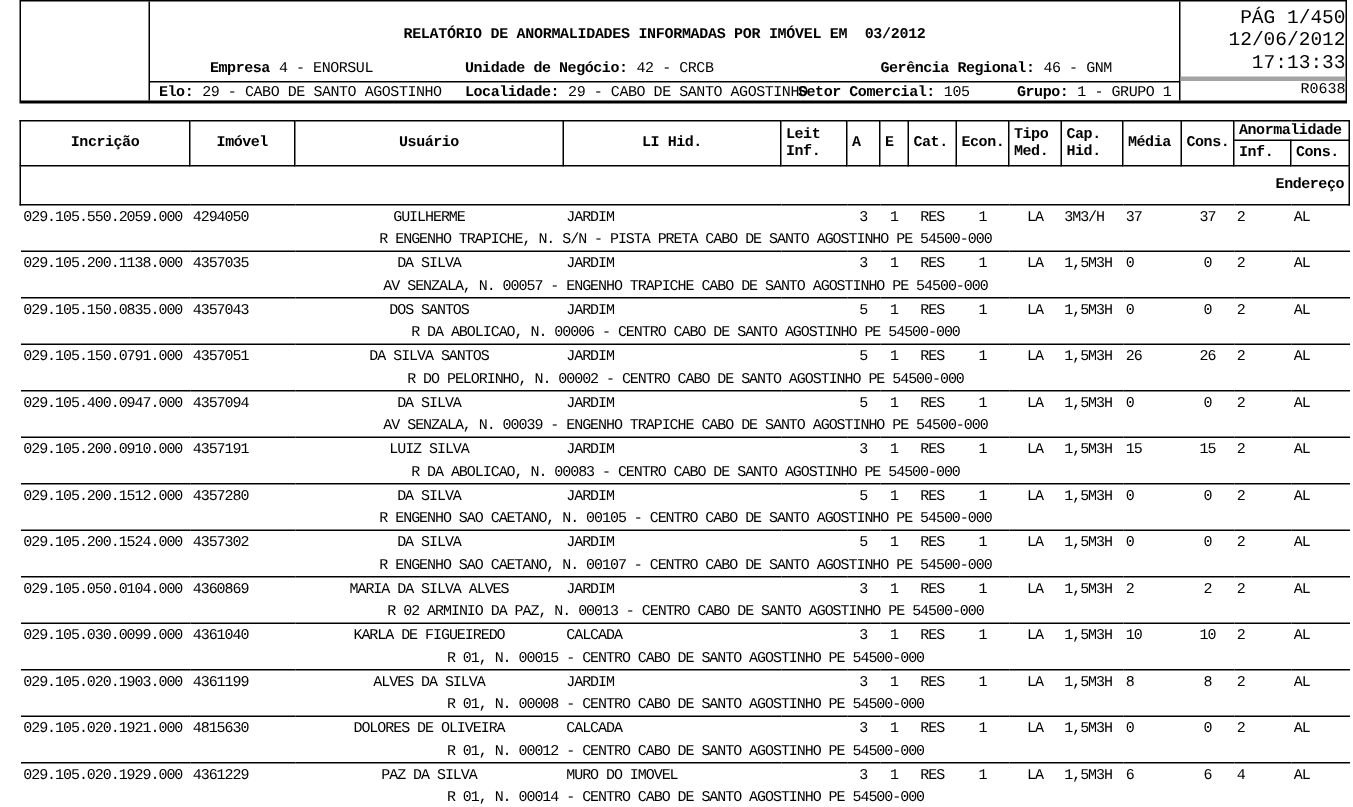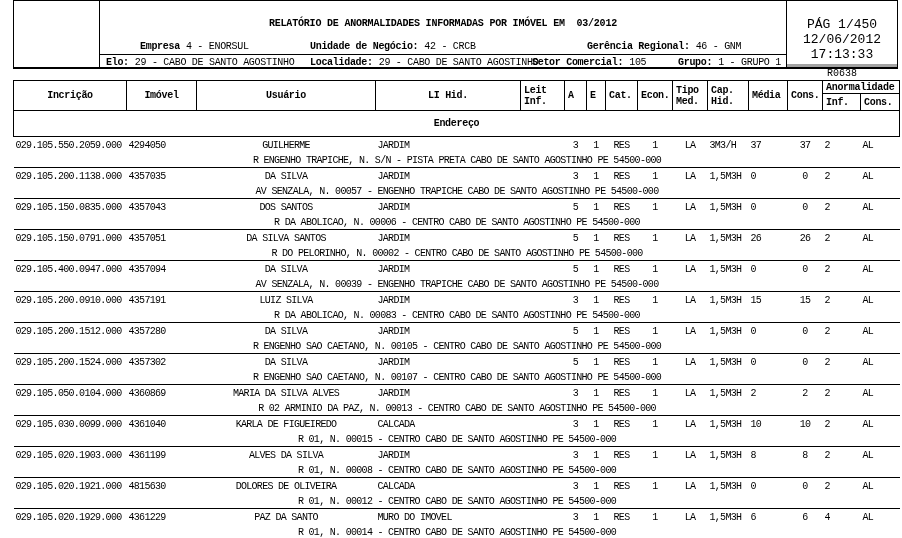--- a/index.html
+++ b/index.html
@@ -13,21 +13,21 @@
     position:absolute; left:13px; top:0; width:885px; height:69px;
     border:1px solid #000; border-bottom:2px solid #000; box-sizing:border-box;
   }
   .hdr-left-box {
     position:absolute; left:0; top:0; width:86px; height:100%;
     border-right:1px solid #000; box-sizing:border-box;
   }
   .hdr-right-box {
     position:absolute; right:0; top:0; width:111px; height:100%;
     border-left:1px solid #000; box-sizing:border-box;
-    text-align:center; font-size:13px; line-height:15px; padding-top:16px;
+    text-align:right; font-size:13px; line-height:15px; padding-top:3px;
   }
   .hdr-right-box .rcode {
     border-top:3px solid #a3a3a3; font-size:10px; line-height:12px; margin-top:2px; padding-top:1px;
   }
   .hdr-mid { position:absolute; left:86px; right:111px; top:0; height:100%; }
   .hdr-title {
     position:absolute; top:17px; left:0; right:0; text-align:center;
     font-weight:bold; font-size:10px; white-space:pre; letter-spacing:-0.2px;
   }
   .hdr-row { position:absolute; left:0; right:0; font-size:10px; letter-spacing:-0.3px; white-space:pre; }
@@ -44,21 +44,21 @@
     font-size:10px; border-bottom:2px solid #000;
   }
   table.rpt th {
     border:1px solid #000; font-weight:bold; font-size:10px;
     letter-spacing:-0.3px; padding:0 3px; text-align:left; white-space:pre;
   }
   table.rpt thead tr.h1 { height:13px; }
   table.rpt thead tr.h2 { height:17px; }
   table.rpt th.al { text-align:center; }
   table.rpt th.pre { white-space:pre-line; line-height:11px; }
-  table.rpt tr.erow th { height:25px; text-align:center; vertical-align:middle; }
+  table.rpt tr.erow th { height:25px; text-align:right; vertical-align:middle; }
   table.rpt td {
     border:none; padding:0 2px; white-space:pre; overflow:hidden;
     letter-spacing:-0.7px; font-size:10px;
   }
   table.rpt tr.main td { height:16px; vertical-align:middle; }
   table.rpt tr.addr td { height:14px; border-bottom:1px solid #000; padding-left:3px; vertical-align:middle;text-align:center; }
   .t-l { text-align:left; } .t-c { text-align:center; }
   .pl3 { padding-left:3px; } .pl4 { padding-left:4px; } .pl6 { padding-left:6px; } .pl9 { padding-left:9px; }
 </style>
 </head>
@@ -389,21 +389,21 @@
     <td class="t-l pl9">2</td>
     <td class="t-l pl4">AL</td>
   </tr>
   <tr class="addr">
     <td colspan="15" class="t-l">R 01, N. 00012 - CENTRO CABO DE SANTO AGOSTINHO PE 54500-000</td>
   </tr>
 
   <tr class="main">
     <td class="t-l pl3">029.105.020.1929.000</td>
     <td class="t-l pl3">4361229</td>
-    <td class="t-c">PAZ DA SANTO</td>
+    <td class="t-c">PAZ DA SILVA</td>
     <td class="t-l pl6">MURO DO IMOVEL</td>
     <td class="t-c"></td>
     <td class="t-c">3</td>
     <td class="t-c">1</td>
     <td class="t-c">RES</td>
     <td class="t-c">1</td>
     <td class="t-c">LA</td>
     <td class="t-l pl3">1,5M3H</td>
     <td class="t-l pl4">6</td>
     <td class="t-c">6</td>

